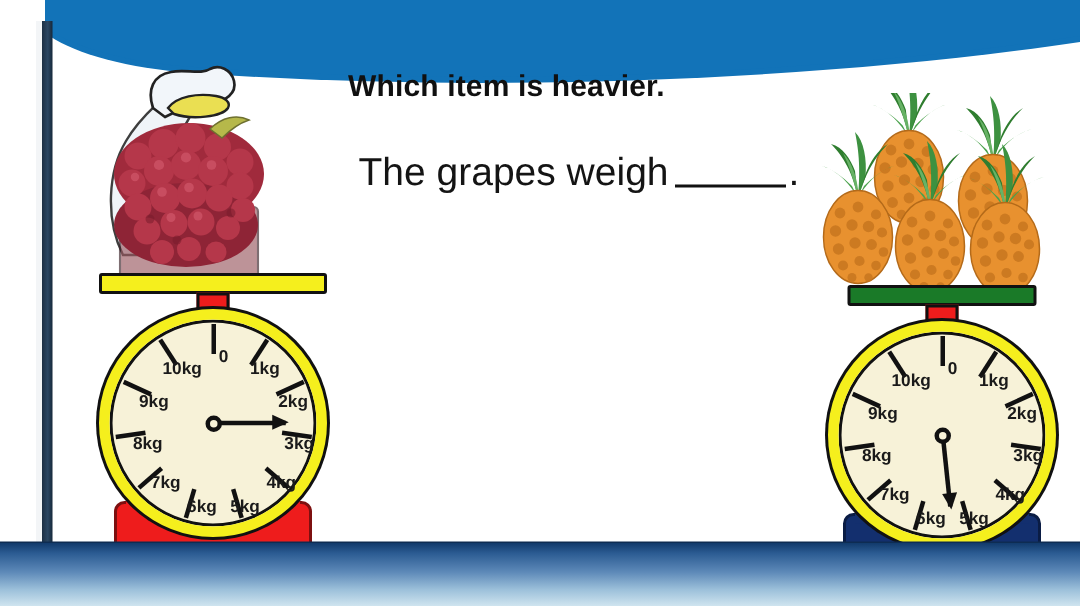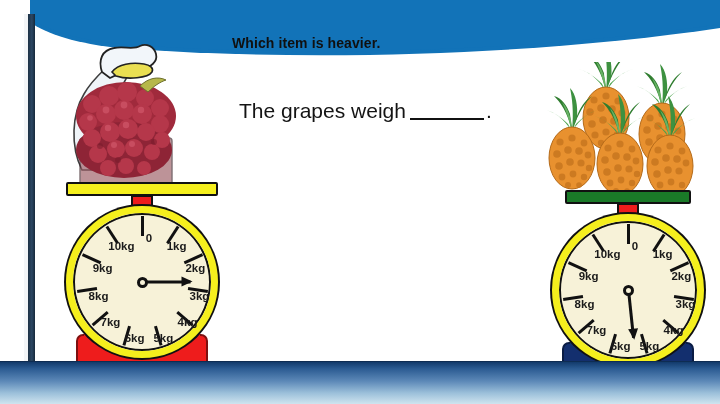--- a/index.html
+++ b/index.html
@@ -18,23 +18,23 @@
   
   .header-band{position:absolute;left:0;top:0;width:720px;height:62px;overflow:hidden;}
   .header-band svg{display:block;}
 
   
   .floor{position:absolute;left:0;bottom:0;width:720px;height:42px;
     background:linear-gradient(180deg,#123a6b 0%,#2b5b92 16%,#5d89b8 46%,#9cc0da 74%,#cfe4ef 100%);}
   .floor-top{position:absolute;left:0;bottom:41px;width:720px;height:2px;background:#0e2c52;}
 
   
-  .title{position:absolute;left:232px;top:35px;font-size:14px;font-weight:bold;color:#101010;
+  .title{position:absolute;left:232px;top:47px;font-size:20px;font-weight:bold;color:#101010;
     letter-spacing:.1px;white-space:nowrap;}
-  .line1{position:absolute;left:239px;top:99px;font-size:21px;color:#141414;white-space:nowrap;}
+  .line1{position:absolute;left:239px;top:99px;font-size:26px;color:#141414;white-space:nowrap;}
   .line2{position:absolute;left:243px;top:165px;font-size:19.5px;color:#141414;white-space:nowrap;}
   .blank{display:inline-block;border-bottom:2px solid #111;width:74px;height:14px;margin:0 2px -2px 4px;}
   .blank-long{display:inline-block;border-bottom:2px solid #111;width:74px;height:14px;margin:0 0 -2px 6px;}
 
   
   .scale{position:absolute;}
   .scale .base{position:absolute;left:50%;transform:translateX(-50%);
     width:132px;height:64px;border-radius:7px 7px 3px 3px;}
   .scale .base::before{content:"";position:absolute;left:6px;right:6px;top:-7px;height:12px;border-radius:5px 5px 0 0;background:inherit;}
   .scale .dial{position:absolute;left:50%;transform:translateX(-50%);

